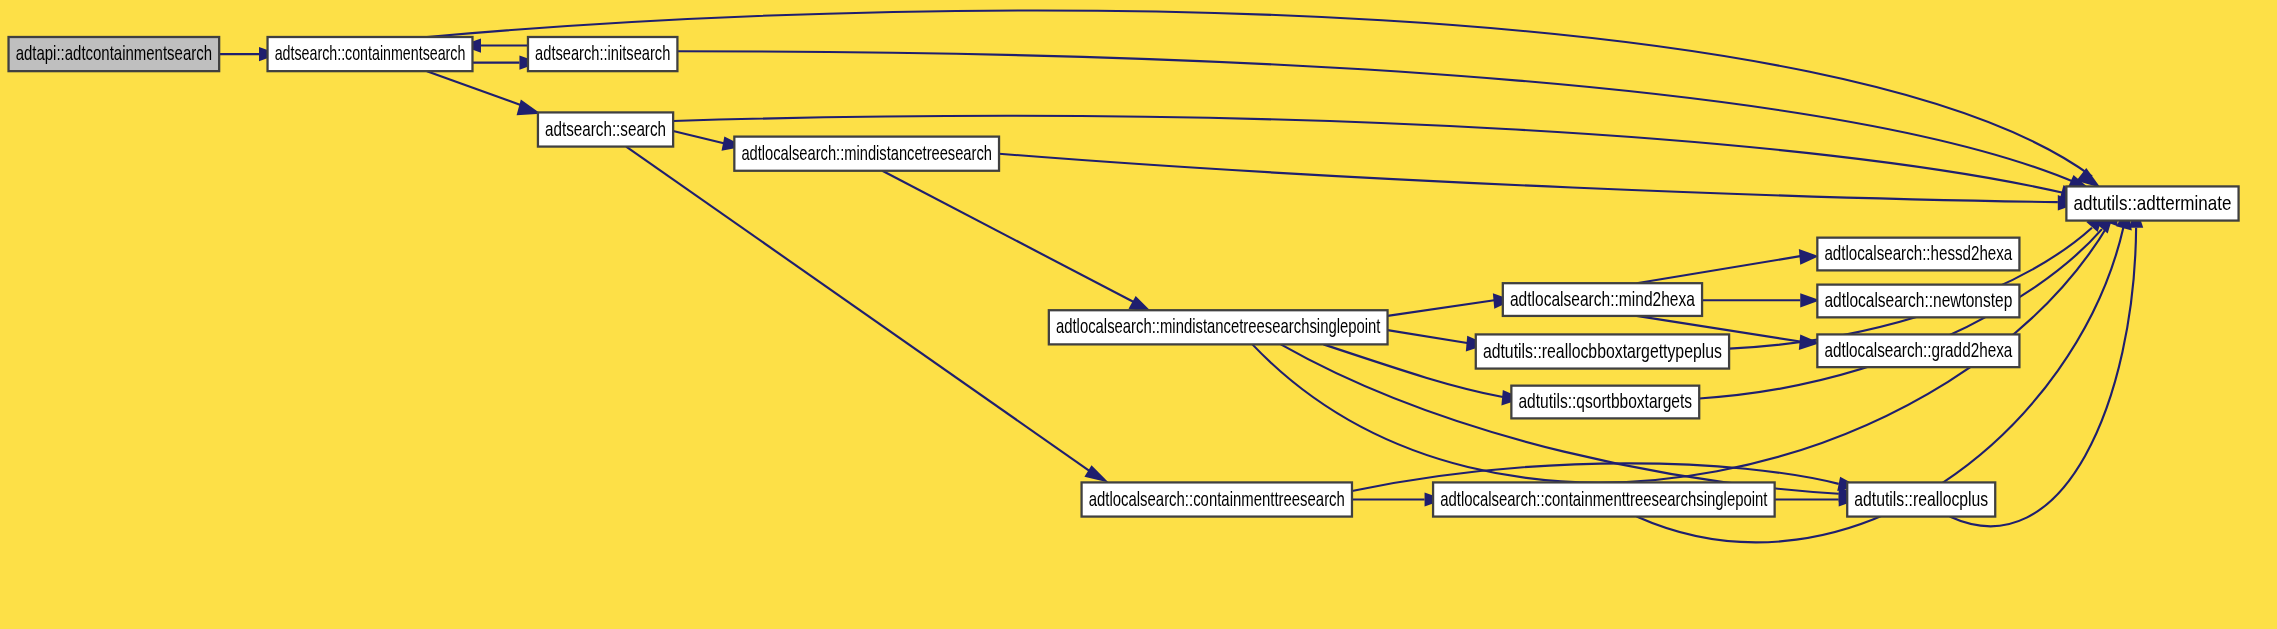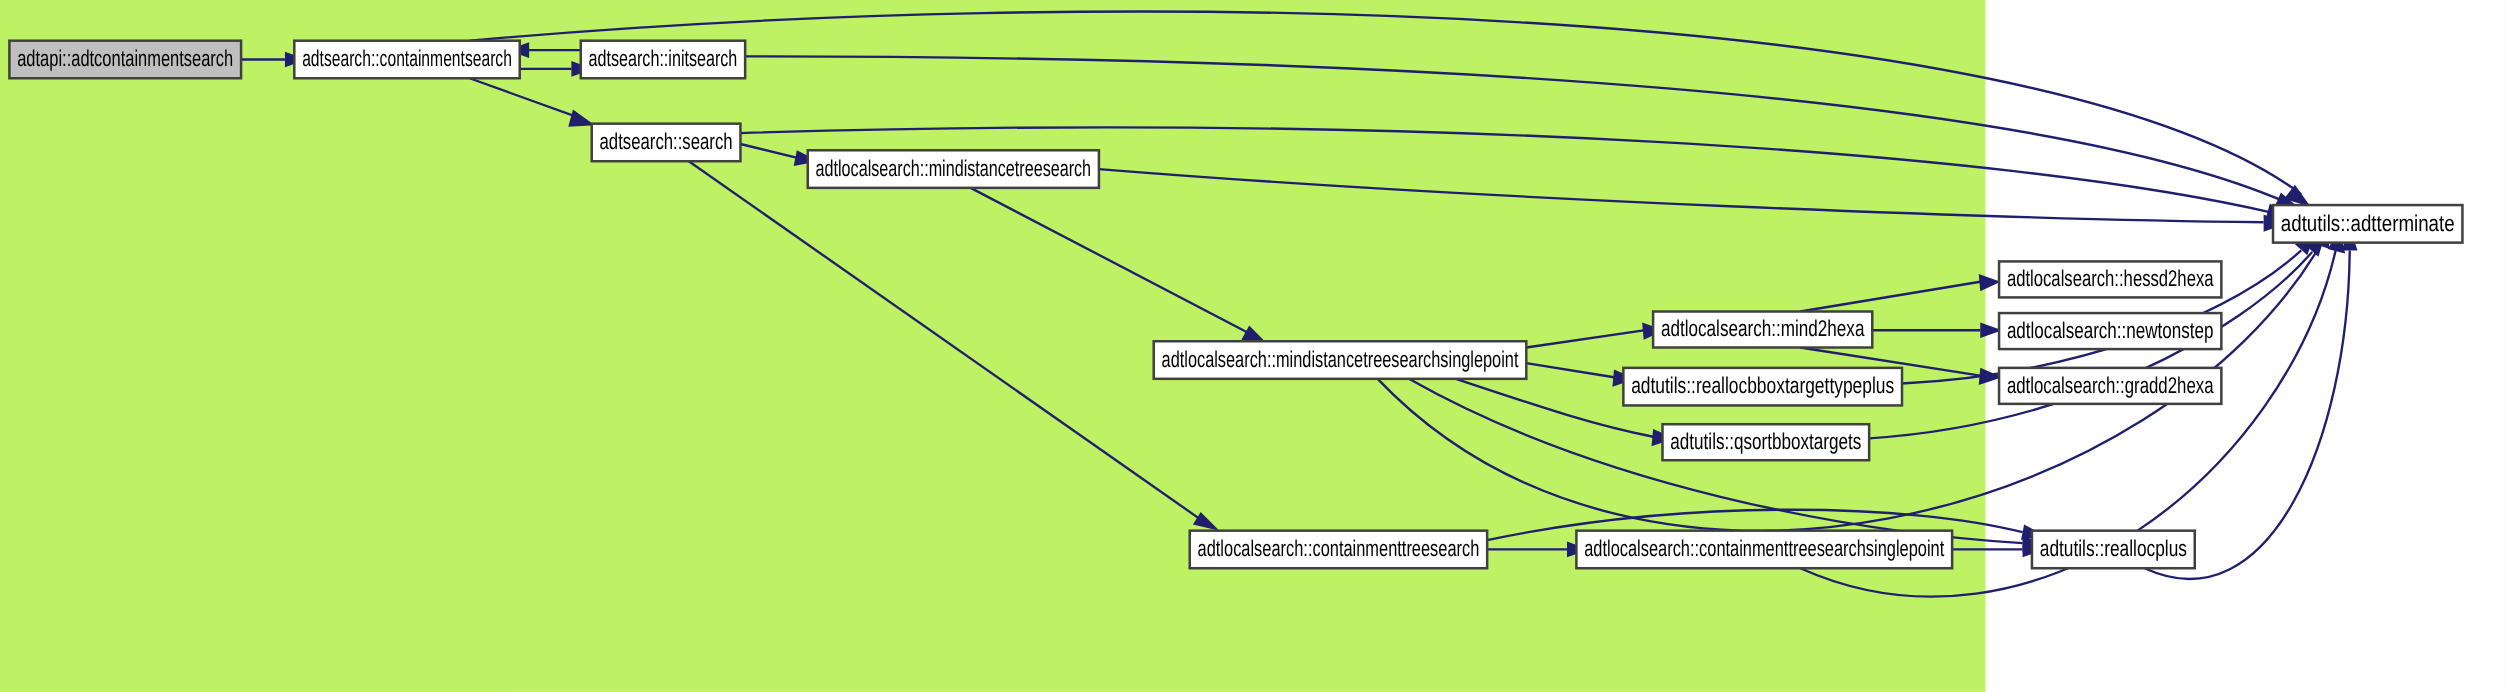--- a/index.html
+++ b/index.html
@@ -3,23 +3,23 @@
 <meta charset="utf-8">
 <title>Call graph</title>
 <style>
   html, body {
     margin: 0;
     padding: 0;
     background: #ffffff;
   }
   #canvas {
     position: relative;
-    width: 1805px;
+    width: 2277px;
     height: 629px;
-    background: #bef264;
+    background: #fde047;
     font-family: "Liberation Sans", sans-serif;
   }
   svg.graph {
     position: absolute;
     top: 0;
     left: 0;
     width: 2277px;
     height: 629px;
   }
   .node-rect {

